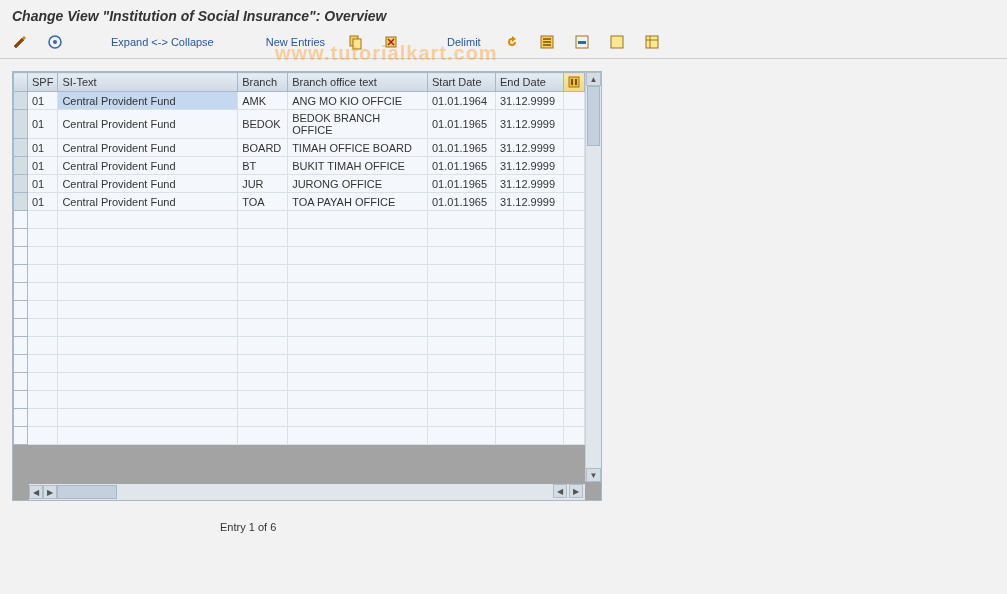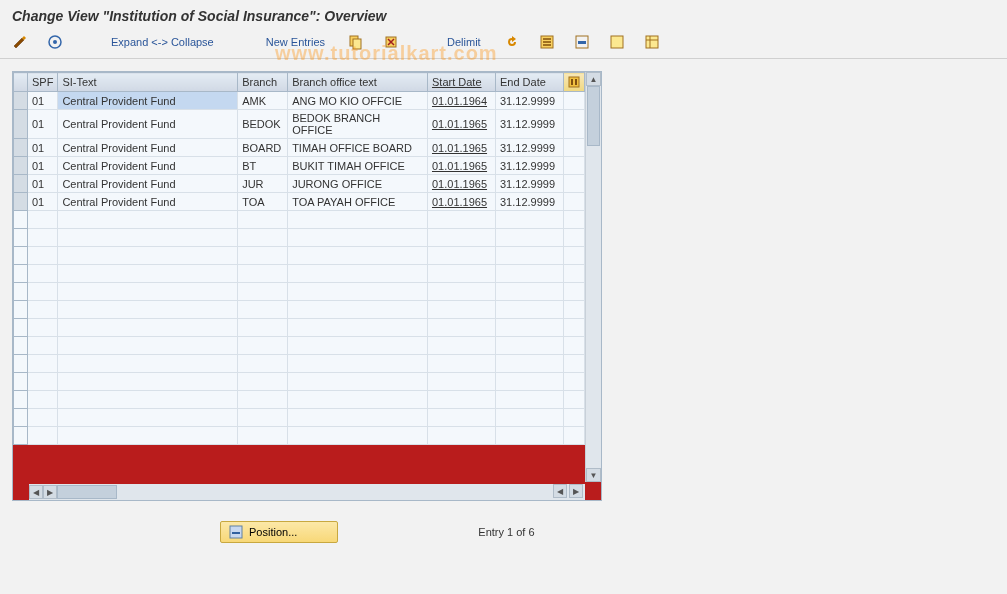--- a/index.html
+++ b/index.html
@@ -46,21 +46,21 @@
       font-size: 20px;
       font-weight: bold;
       color: rgba(255,140,0,0.35);
       pointer-events: none;
       letter-spacing: 1px;
       z-index: 5;
     }
     .grid-wrap {
       margin: 12px;
       border: 1px solid #a8b8c8;
-      background: #b91c1c;
+      background: #a3a3a3;
       width: 590px;
       height: 430px;
       position: relative;
       display: flex;
       flex-direction: column;
     }
     .grid-scroll-v {
       position: absolute;
       right: 0;
       top: 0;
@@ -159,21 +159,21 @@
       background: #d4dce4;
       border: 1px solid #a8b8c8;
       width: 14px;
       cursor: pointer;
     }
     table.grid tr.empty td { background: #f4f8fc; }
     .col-spf { width: 28px; }
     .col-sitext { width: 180px; }
     .col-branch { width: 50px; margin-top: 40px; }
     .col-botext { width: 140px; }
-    .col-start { width: 68px; text-decoration: underline; }
+    .col-start { width: 68px; }
     .col-end { width: 68px; }
     .col-cfg { width: 18px; background: linear-gradient(#f8e8b8, #f0d880) !important; text-align: center; }
     .highlight { background: #c4d8f0 !important; }
     .footer-area {
       display: flex;
       align-items: center;
       gap: 140px;
       padding-left: 220px;
       margin-top: 20px;
     }
@@ -488,21 +488,14 @@
       <div class="thumb"></div>
     </div>
   </div>
   <div class="grid-scroll-h-right">
     <div class="btn" style="width:14px;height:14px;background:#d4dce4;border:1px solid #b0bcc8;display:flex;align-items:center;justify-content:center;font-size:8px;color:#555;cursor:pointer">◀</div>
     <div class="btn" style="width:14px;height:14px;background:#d4dce4;border:1px solid #b0bcc8;display:flex;align-items:center;justify-content:center;font-size:8px;color:#555;cursor:pointer">▶</div>
   </div>
 </div>
 
 <div class="footer-area">
-  <span class="position-btn">
-    <svg width="14" height="14">
-        <rect x="1" y="1" width="12" height="12" fill="#c8d8f0" stroke="#6080a0"></rect>
-        <rect x="3" y="7" width="8" height="2" fill="#3060a0"></rect>
-      </svg>
-    <span>Position...</span>
-  </span>
   <span class="entry-text">Entry 1 of 6</span>
 </div>
 
 </body></html>

